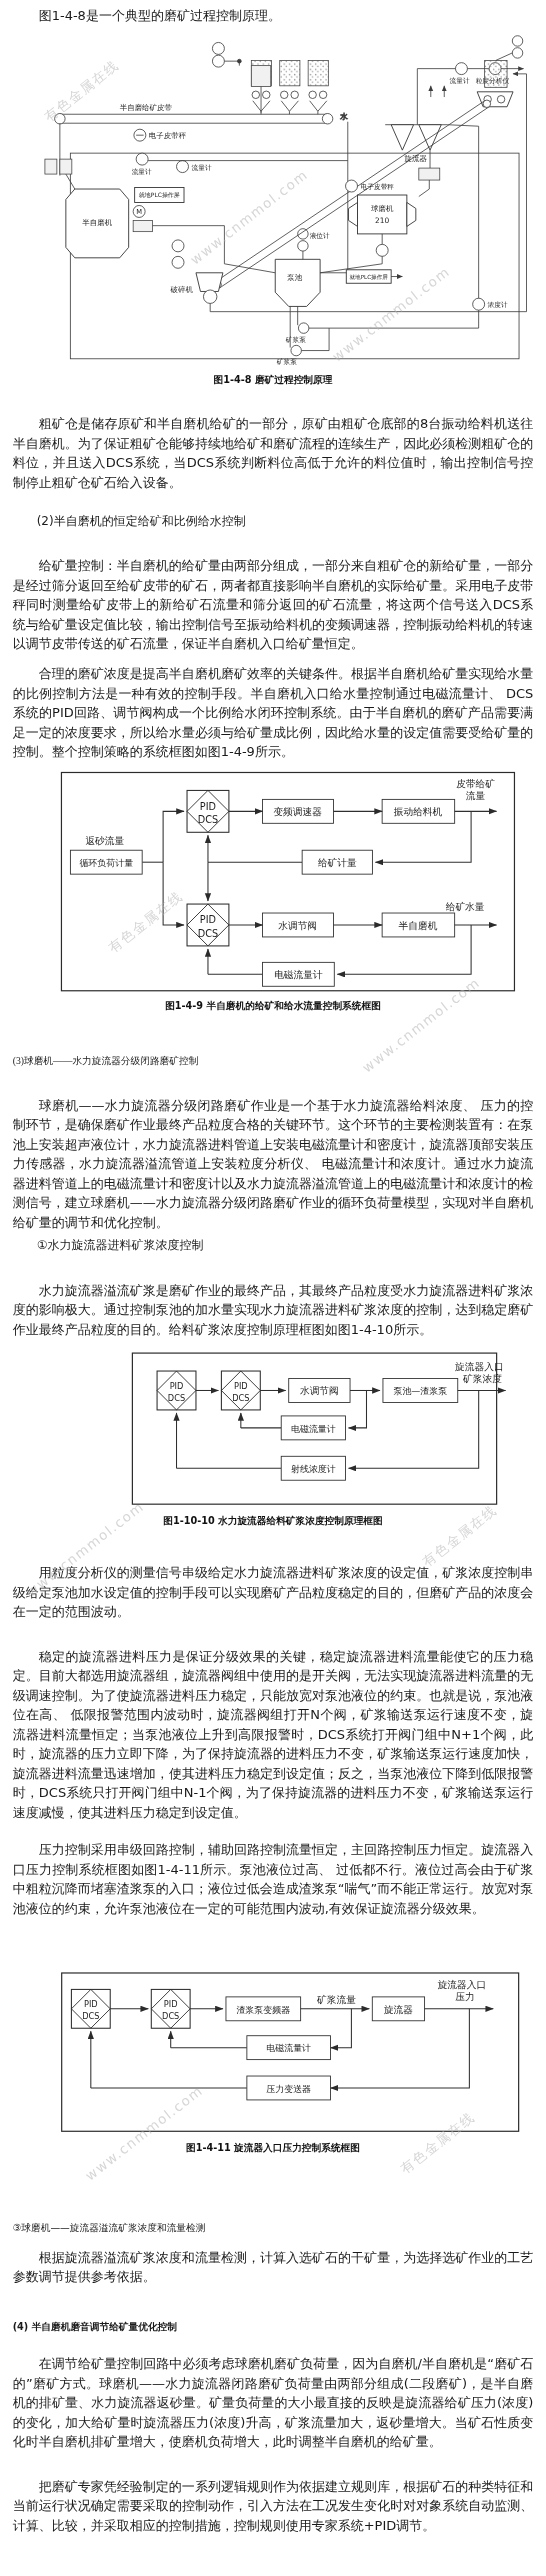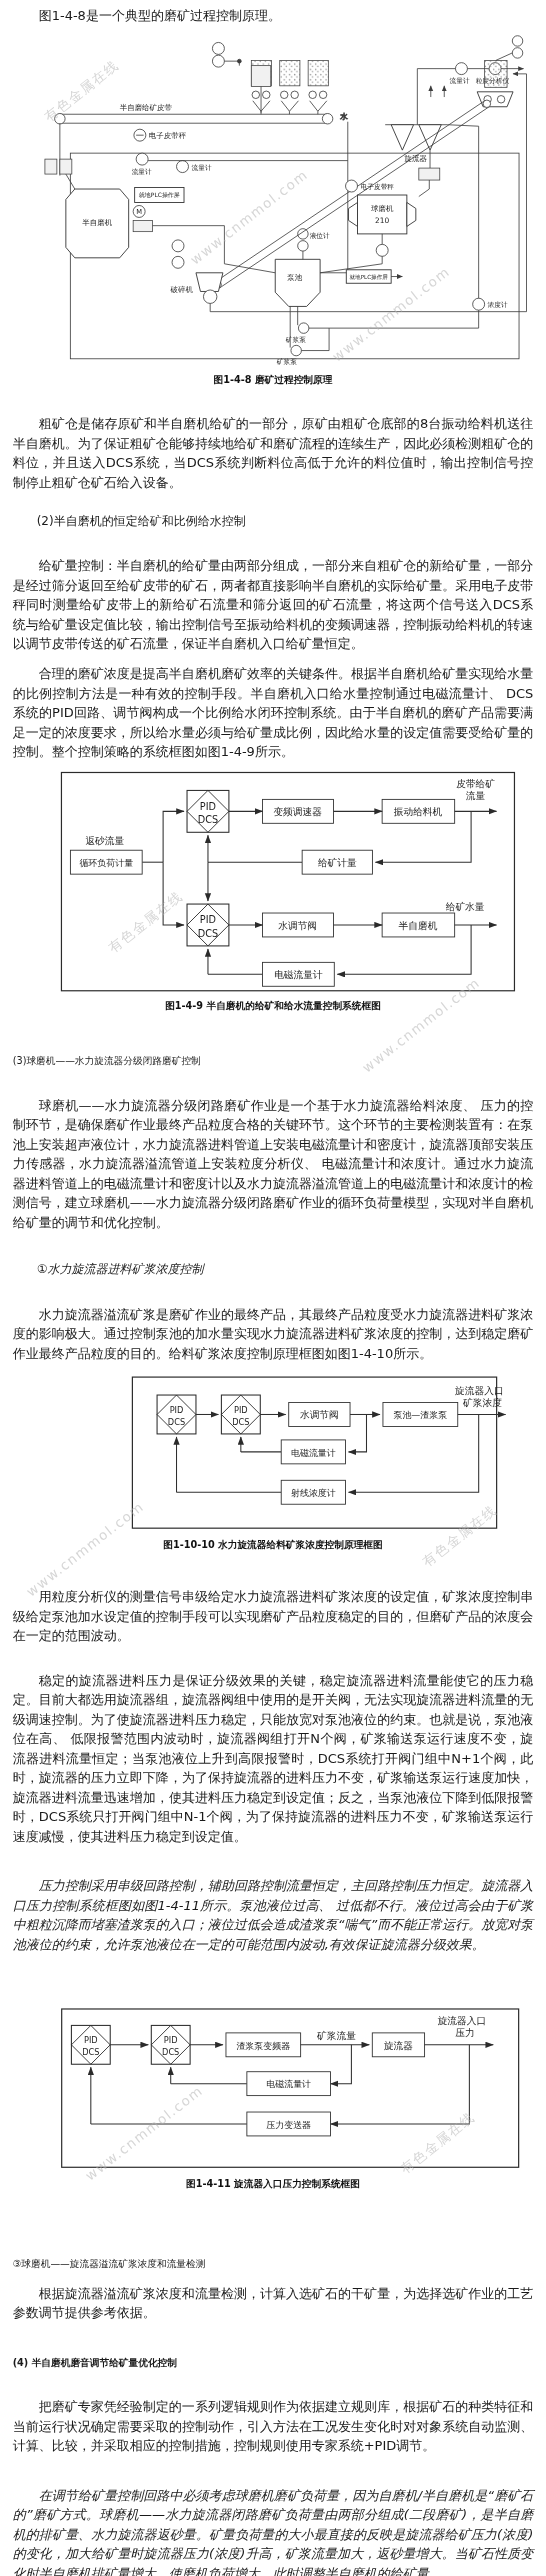--- a/index.html
+++ b/index.html
@@ -14,23 +14,23 @@
     padding:0 12.7px;
   }
   .para{
     font-size:13px;line-height:19.5px;text-indent:2em;
     margin:0;text-align:justify;color:#1a1a1a;
   }
   .h-flush{font-size:9.7px;line-height:19.5px;margin:0;text-indent:0;}
   .h-indent{font-size:12px;line-height:19.5px;margin:0;text-indent:2em;}
   .h-bold{font-weight:bold;}
   .mt8{margin-top:6px;}  .mt12{margin-top:25px;} .mt14{margin-top:10.5px;}
-  .mt20{margin-top:28px;font-style:italic;} .mt24{margin-top:30px;font-style:italic;} .mt26{margin-top:19.5px;}
+  .mt20{margin-top:4px;} .mt24{margin-top:18px;} .mt26{margin-top:19.5px;}
   .mt30{margin-top:22.5px;} .mt40{margin-top:30px;} .mt44{margin-top:33px;}
-  .mt48{margin-top:36px;} .mt70{margin-top:52px;} .mt80{margin-top:60px;}
+  .mt48{margin-top:36px;font-family:Liberation Serif, serif;} .mt70{margin-top:52px;} .mt80{margin-top:60px;}
   figure{margin:0 -12.7px;padding:0;}
   figcaption{
     text-align:center;font-weight:bold;font-size:9.7px;line-height:19.5px;color:#111;
   }
   svg{display:block;}
   svg text{font-family:"DejaVu Sans","Liberation Sans",sans-serif;fill:#1d1d1d;}
   .blk{fill:#ffffff;stroke:#333333;stroke-width:1.2;}
   .ln{stroke:#3d3d3d;stroke-width:1.1;fill:none;}
   .lnb{stroke:#2f2f2f;stroke-width:1.4;fill:none;}
   .border-rect{fill:none;stroke:#2b2b2b;stroke-width:1.6;}
@@ -477,17 +477,17 @@
         <text style="font-size:12px" x="386" y="163" text-anchor="middle">压力变送器</text>
       </g>
     </svg>
     <figcaption>图1-4-11 旋流器入口压力控制系统框图</figcaption>
   </figure>
 
   <p class="h-flush mt80">③球磨机——旋流器溢流矿浆浓度和流量检测</p>
   <p class="para mt14">根据旋流器溢流矿浆浓度和流量检测，计算入选矿石的干矿量，为选择选矿作业的工艺参数调节提供参考依据。</p>
 
   <p class="h-flush h-bold mt40">(4) 半自磨机磨音调节给矿量优化控制</p>
+  <p class="para mt24">在调节给矿量控制回路中必须考虑球磨机磨矿负荷量，因为自磨机/半自磨机是“磨矿石的”磨矿方式。球磨机——水力旋流器闭路磨矿负荷量由两部分组成(二段磨矿)，是半自磨机的排矿量、水力旋流器返砂量。矿量负荷量的大小最直接的反映是旋流器给矿压力(浓度)的变化，加大给矿量时旋流器压力(浓度)升高，矿浆流量加大，返砂量增大。当矿石性质变化时半自磨机排矿量增大，使磨机负荷增大，此时调整半自磨机的给矿量。</p>
   <p class="para mt12">把磨矿专家凭经验制定的一系列逻辑规则作为依据建立规则库，根据矿石的种类特征和当前运行状况确定需要采取的控制动作，引入方法在工况发生变化时对对象系统自动监测、计算、比较，并采取相应的控制措施，控制规则使用专家系统+PID调节。</p>
-  <p class="para mt24">在调节给矿量控制回路中必须考虑球磨机磨矿负荷量，因为自磨机/半自磨机是“磨矿石的”磨矿方式。球磨机——水力旋流器闭路磨矿负荷量由两部分组成(二段磨矿)，是半自磨机的排矿量、水力旋流器返砂量。矿量负荷量的大小最直接的反映是旋流器给矿压力(浓度)的变化，加大给矿量时旋流器压力(浓度)升高，矿浆流量加大，返砂量增大。当矿石性质变化时半自磨机排矿量增大，使磨机负荷增大，此时调整半自磨机的给矿量。</p>
 
 </div>
 
 
 </body></html>

